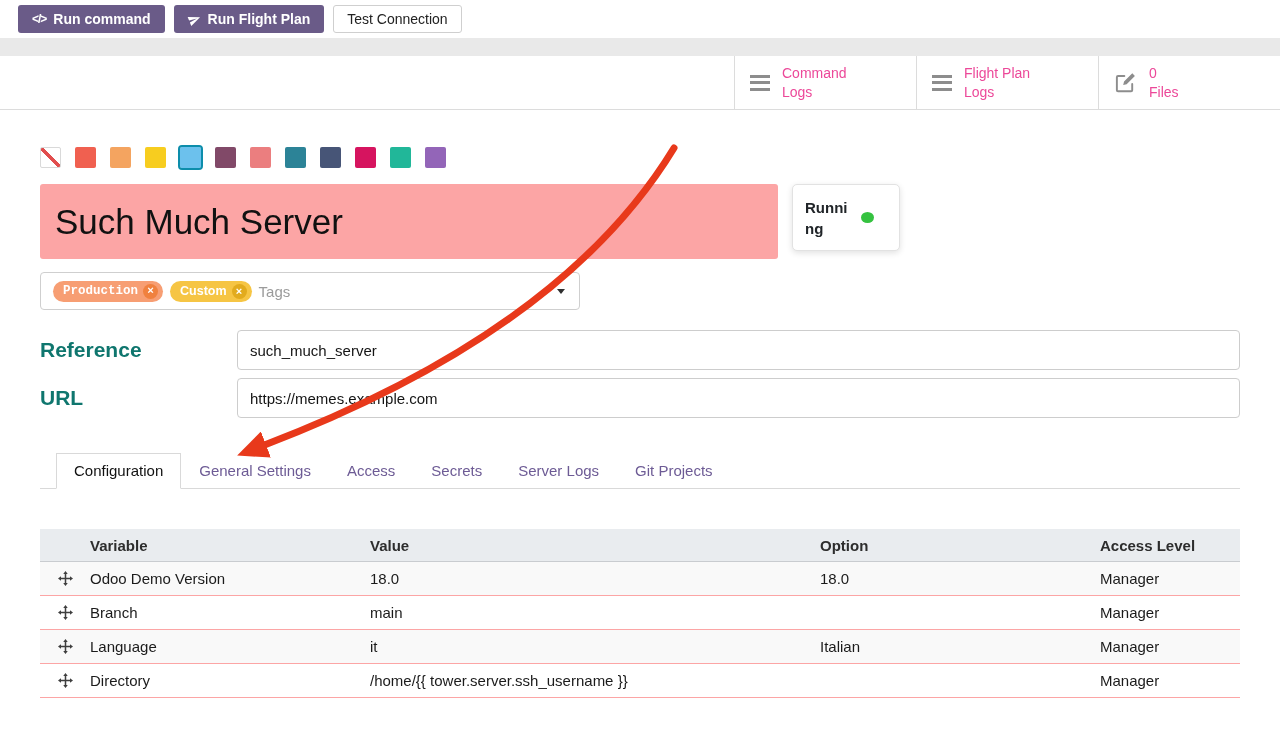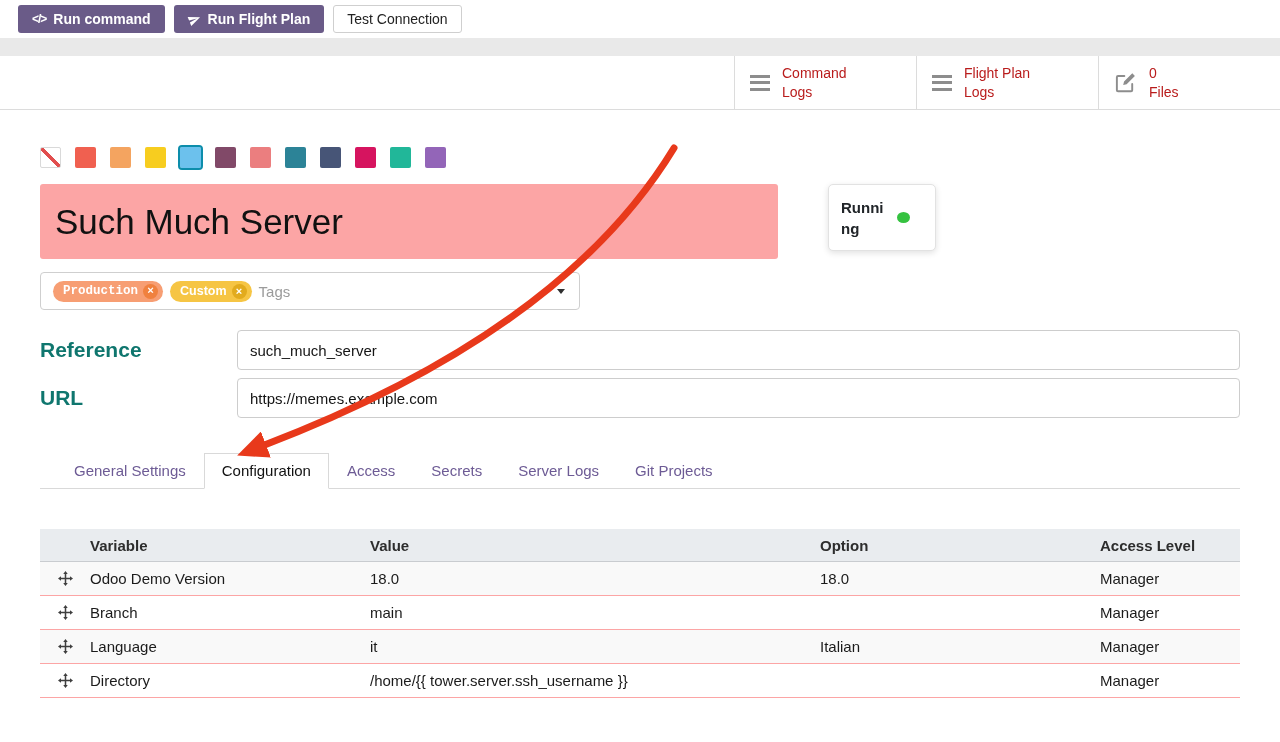--- a/index.html
+++ b/index.html
@@ -51,21 +51,21 @@
   }
   .stat-cell {
     width: 182px;
     border-left: 1px solid #dcdcdc;
     display: flex;
     align-items: center;
     gap: 12px;
     padding-left: 15px;
     cursor: pointer;
   }
-  .stat-text { font-size: 14px; color: #b91c1c; line-height: 1.3; }
+  .stat-text { font-size: 14px; color: #ec4899; line-height: 1.3; }
   .bars-icon {
     width: 20px; height: 16px; flex: 0 0 auto;
     background:
       linear-gradient(#8d8d8d,#8d8d8d) 0 0/100% 3px no-repeat,
       linear-gradient(#8d8d8d,#8d8d8d) 0 6px/100% 3px no-repeat,
       linear-gradient(#8d8d8d,#8d8d8d) 0 13px/100% 3px no-repeat;
   }
   .edit-icon svg { display: block; }
 
   
@@ -94,21 +94,20 @@
     width: 108px; height: 67px;
     background: #fff;
     border: 1px solid #e2e2e2;
     border-radius: 5px;
     box-shadow: 0 2px 6px rgba(0,0,0,0.12);
     padding: 10px 12px;
     display: flex;
     align-items: center;
     gap: 8px;
     cursor: pointer;
-    margin-left: 36px;
   }
   .status-text {
     font-weight: 700; font-size: 15px; line-height: 1.4;
     width: 48px; overflow-wrap: anywhere; color: #212529;
   }
   .status-dot { width: 13px; height: 11px; border-radius: 50%; flex: 0 0 auto; }
 
   
   .tags-box {
     margin-top: 13px;
@@ -303,22 +302,22 @@
       <label>Reference</label>
       <input value="such_much_server" style="">
     </div>
     <div class="form-row">
       <label>URL</label>
       <input value="https://memes.example.com" style="">
     </div>
   </div>
 
   <div class="tabs">
+    <div class="tab active">Configuration</div>
     <div class="tab">General Settings</div>
-    <div class="tab active">Configuration</div>
     <div class="tab">Access</div>
     <div class="tab">Secrets</div>
     <div class="tab">Server Logs</div>
     <div class="tab">Git Projects</div>
   </div>
 
   <div class="ctable">
     <div class="thead">
       <div class="col-handle"></div>
       <div class="col-var">Variable</div>

